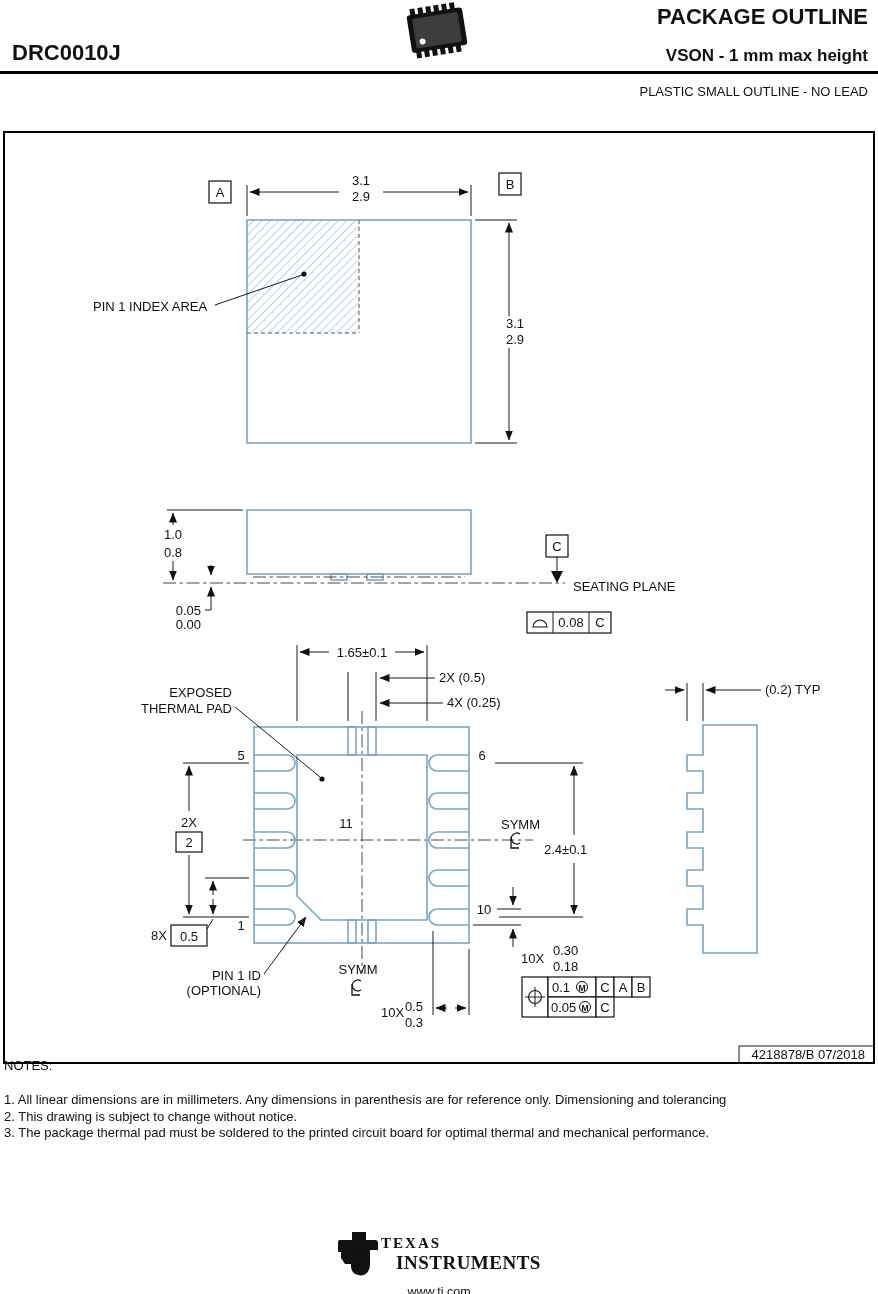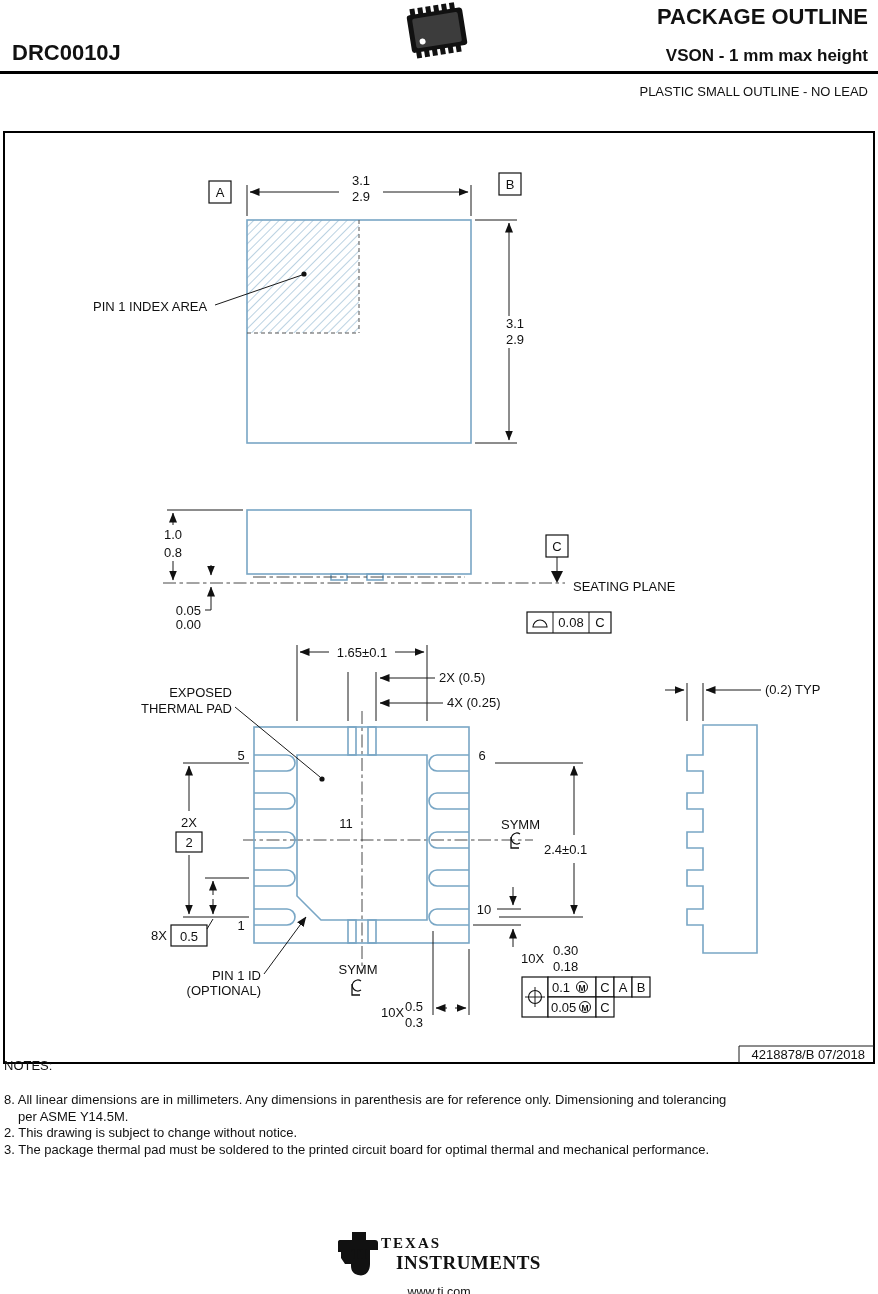--- a/index.html
+++ b/index.html
@@ -323,22 +323,21 @@
   <g>
     <line class="dim" x1="736" y1="915" x2="871" y2="915"></line>
     <line class="dim" x1="736" y1="915" x2="736" y2="932"></line>
     <text x="862" y="928" text-anchor="end">4218878/B   07/2018</text>
   </g>
 </svg>
 </div>
 
 <section class="notes">
   <div class="notes-head">NOTES:</div>
-  <div class="note-line">8. All linear dimensions are in millimeters. Any dimensions in parenthesis are for reference only. Dimensioning and tolerancing</div>
-  <div class="note-line indent">per ASME Y14.5M.</div>
+  <div class="note-line">1. All linear dimensions are in millimeters. Any dimensions in parenthesis are for reference only. Dimensioning and tolerancing</div>
   <div class="note-line">2. This drawing is subject to change without notice.</div>
   <div class="note-line">3. The package thermal pad must be soldered to the printed circuit board for optimal thermal and mechanical performance.</div>
 </section>
 
 <footer>
   <div class="logo-row">
     <svg width="44" height="48" viewBox="0 0 44 48">
       <path fill="#111" d="M 15 2 H 29 V 10 H 38 C 40 10 41 11 41 13 V 20 H 33 V 34 C 33 42 28 47 21 45 C 16 44 14 40 14 36 V 34 H 8 L 4 28 V 22 H 1 V 12 C 1 10.5 2 10 3.5 10 H 15 Z"></path>
       <text x="22" y="29" text-anchor="middle" fill="#fff" style="font-family:'Liberation Serif',serif;font-weight:bold;font-size:15px">TI</text>
     </svg>

